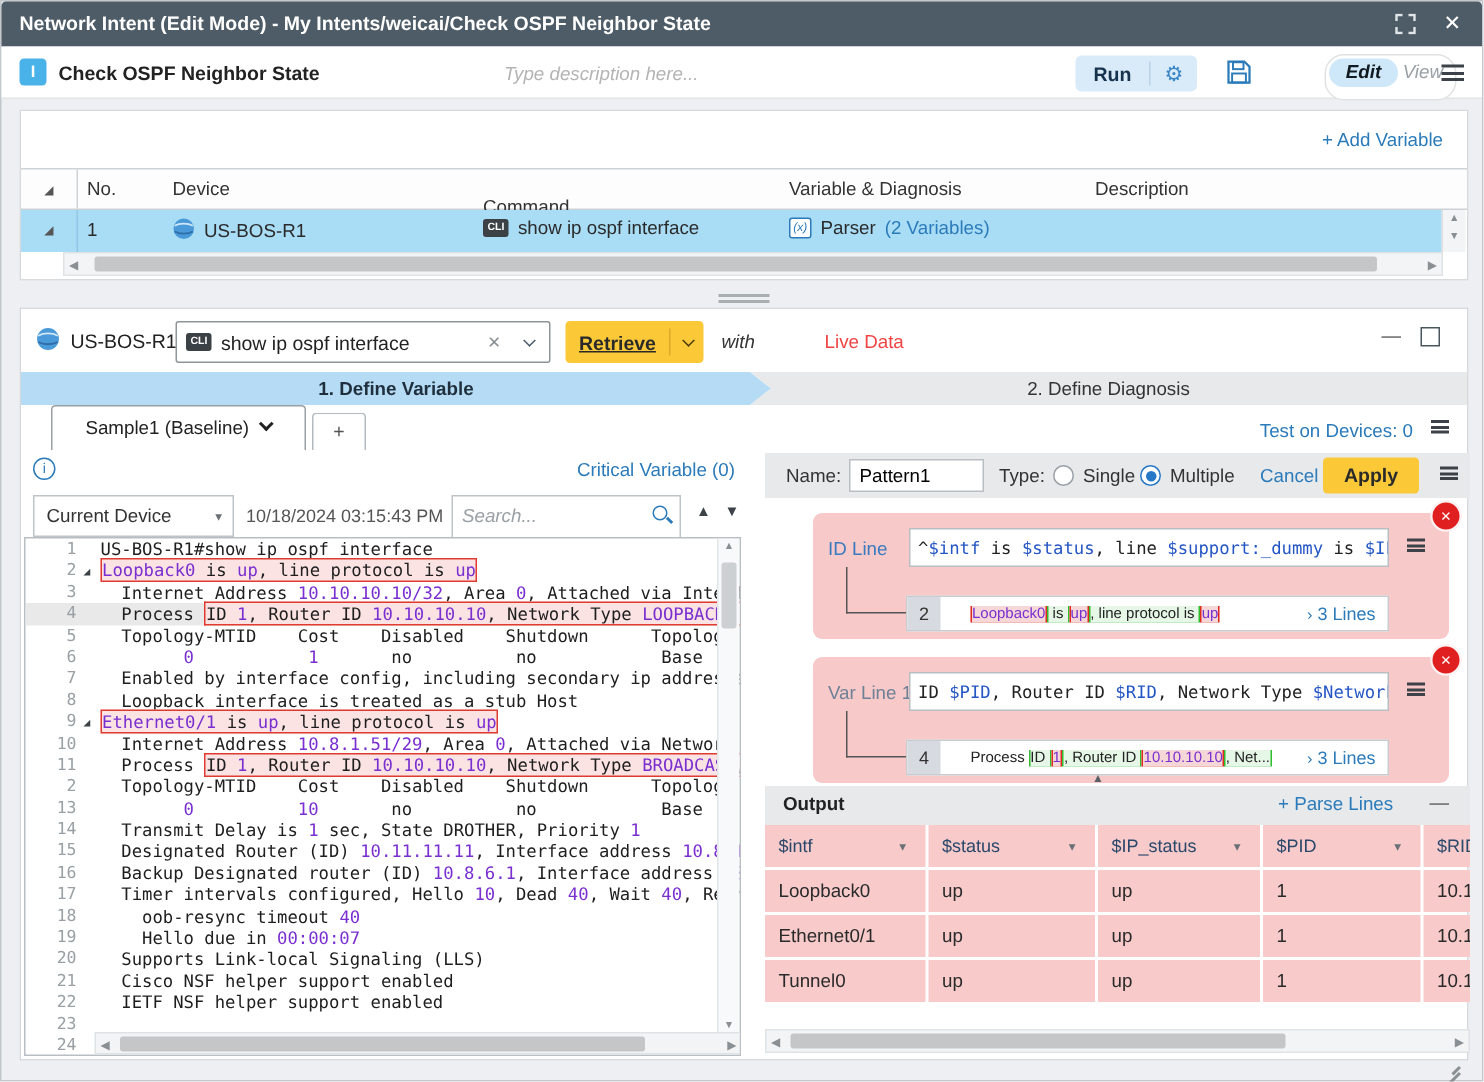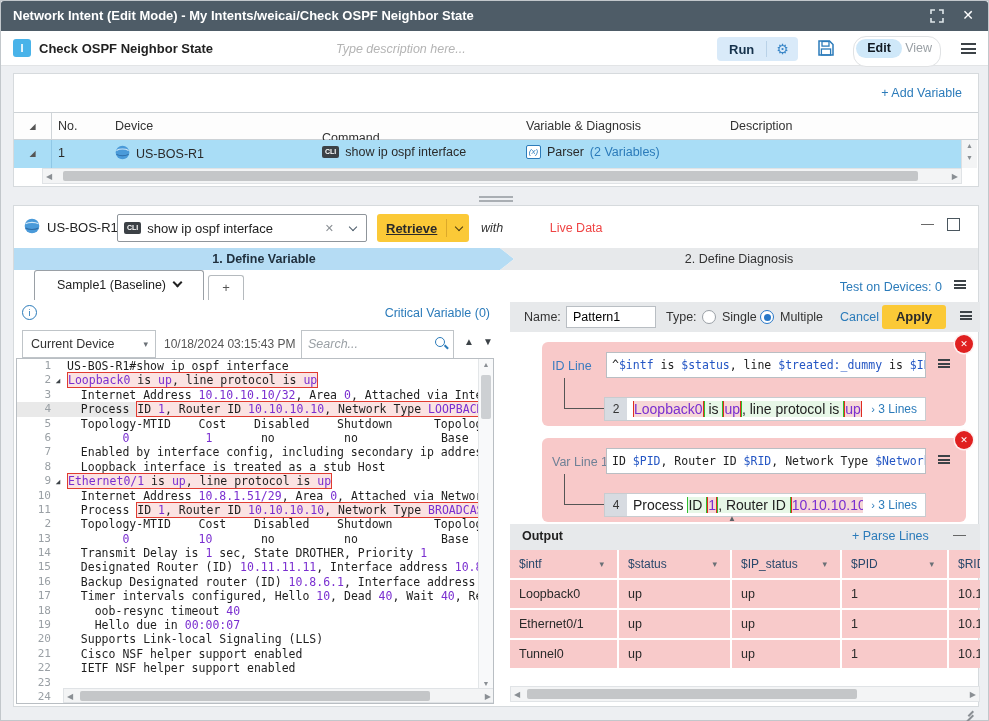--- a/index.html
+++ b/index.html
@@ -17,21 +17,21 @@
   .appheader { position:absolute; left:0; top:30px; width:100%; height:35px; background:#fff; border-bottom:1px solid #e2e4e6; }
   .intent-ic { position:absolute; left:12px; top:8px; width:18px; height:18px; background:#49b3e9; border-radius:3px; color:#fff; font-weight:bold; font-size:11px; text-align:center; line-height:18px; }
   .pg-title { position:absolute; left:38px; top:10px; font-size:13px; font-weight:bold; color:#222; }
   .desc { position:absolute; left:335px; top:8px; width:190px; height:20px; border:none; outline:none; font-family:"Liberation Sans",sans-serif; font-size:12.5px; }
   .desc::placeholder { color:#b4b4b4; font-style:italic; }
   .run-group { position:absolute; left:716px; top:6px; height:24px; background:#d9eaf9; border-radius:4px; display:flex; align-items:center; }
   .run-group .rl { font-weight:bold; font-size:13px; color:#16324c; padding:0 12px; }
   .run-group .sep { width:1px; height:16px; background:#b9d2e8; }
   .run-group .gear { color:#3a87c8; font-size:14px; padding:0 9px; line-height:24px;}
   .saveic { position:absolute; left:816px; top:8px; }
-  .toggle { position:absolute; left:852px; top:5px; width:88px; height:31px; border:1px solid #e0e2e4; border-radius:13px; background:#fff; }
+  .toggle { position:absolute; left:882px; top:5px; width:88px; height:31px; border:1px solid #e0e2e4; border-radius:13px; background:#fff;font-style:italic; }
   .seg-edit { position:absolute; left:2px; top:2px; width:46px; height:19px; background:#cfe8f9; border-radius:10px; text-align:center; line-height:19px; font-weight:bold; color:#101820; font-size:12.5px; }
   .seg-view { position:absolute; right:8px; top:4px; color:#9aa0a5; font-size:12.5px; }
   .bars { display:inline-block; width:15px; height:11px; border-top:2px solid #3c4247; border-bottom:2px solid #3c4247; position:relative; }
   .bars::after { content:""; position:absolute; left:0; top:2.5px; width:15px; height:2px; background:#3c4247; }
   .bars.sm { width:12px; height:9px; } .bars.sm::after{ top:1.8px; width:12px; }
   .hm-top { position:absolute; left:960px; top:12px; }
 
   
   .cmd-card { position:absolute; left:12px; top:72px; width:966px; height:114px; background:#fff; border:1px solid #d6dadd; }
   .addcmd { position:absolute; left:10px; top:7px; height:24px; background:#d9eaf9; border-radius:4px; display:flex; align-items:center; }
@@ -135,21 +135,21 @@
   .pblk0 { top:136px; } .pblk1 { top:232px; }
   .xbtn { position:absolute; right:-7px; top:-7px; width:18px; height:18px; background:#e02020; border-radius:50%; color:#fff; font-size:9px; text-align:center; line-height:18px; box-shadow:0 0 0 1.5px #fdf0f0; }
   .plab { position:absolute; left:10px; top:17px; font-size:12.5px; }
   .plab0 { color:#3a7bbf; } .plab1 { color:#6f8196; }
   .pinp { position:absolute; left:64px; top:10px; width:320px; height:26px; background:#fff; border:1px solid #b9bec3; white-space:pre; overflow:hidden; font-family:"DejaVu Sans Mono",monospace; font-size:11.5px; line-height:24px; padding-left:5px; }
   .rp { color:#222; } .rv { color:#2456c4; }
   .pmenu { position:absolute; left:396px; top:17px; }
   .pconn { position:absolute; left:22px; top:36px; width:40px; height:31px; border-left:1px solid #555; border-bottom:1px solid #555; }
   .pmatch { position:absolute; left:62px; top:55px; width:322px; height:24px; background:#fff; border:1px solid #c8ccd0; display:flex; align-items:center; overflow:hidden; }
   .mno { flex:0 0 22px; height:100%; background:#d7dbe1; color:#333; font-size:12px; text-align:center; line-height:22px; }
-  .msegs { flex:1; padding-left:6px; font-size:14px; white-space:pre; overflow:hidden; }
+  .msegs { flex:1; padding-left:20px; font-size:10px; white-space:pre; overflow:hidden; }
   .tk-r { border:1px solid #e02b20; background:#f6d7d7; color:#7a2fd0; }
   .tk-g { border:1px solid #2fbe2f; background:#e7f7e7; color:#222; }
   .tk-p { color:#222; }
   .mlink { flex:0 0 auto; padding:0 8px; color:#2b7bba; font-size:12px; white-space:nowrap; }
   .mchev { font-size:11px; }
   .collapse { position:absolute; left:218px; top:308px; color:#5a6066; font-size:8px; }
 
   .outhead { position:absolute; left:0; top:318px; width:470px; height:26px; background:#e7e9eb; }
   .outhead .ot { position:absolute; left:12px; top:5px; font-weight:bold; color:#222; }
   .outhead .pl { position:absolute; left:342px; top:5px; color:#2b7bba; }
@@ -359,21 +359,21 @@
         <span class="rlab2">Multiple</span>
         <span class="cancel">Cancel</span>
         <span class="apply">Apply</span>
         <span class="bars sm hm-pat"></span>
       </div>
 
       <div id="pattern-blocks">
           <div class="pblk pblk0">
             <div class="xbtn"><span>✕</span></div>
             <div class="plab plab0">ID Line</div>
-            <div class="pinp"><span class="rp">^</span><span class="rv">$intf</span><span class="rp"> is </span><span class="rv">$status</span><span class="rp">, line </span><span class="rv">$treated:_dummy</span><span class="rp"> is </span><span class="rv">$IP_stat</span></div>
+            <div class="pinp"><span class="rp">^</span><span class="rv">$intf</span><span class="rp"> is </span><span class="rv">$status</span><span class="rp">, line </span><span class="rv">$support:_dummy</span><span class="rp"> is </span><span class="rv">$IP_stat</span></div>
             <span class="bars sm pmenu"></span>
             <div class="pconn"></div>
             <div class="pmatch">
               <span class="mno">2</span>
               <span class="msegs"><span class="tk-r">Loopback0</span><span class="tk-g"> is </span><span class="tk-r">up</span><span class="tk-g">, line protocol is </span><span class="tk-r">up</span></span>
               <span class="mlink"><span class="mchev">›</span><span> 3 Lines</span></span>
             </div>
           </div>
           <div class="pblk pblk1">
             <div class="xbtn"><span>✕</span></div>

